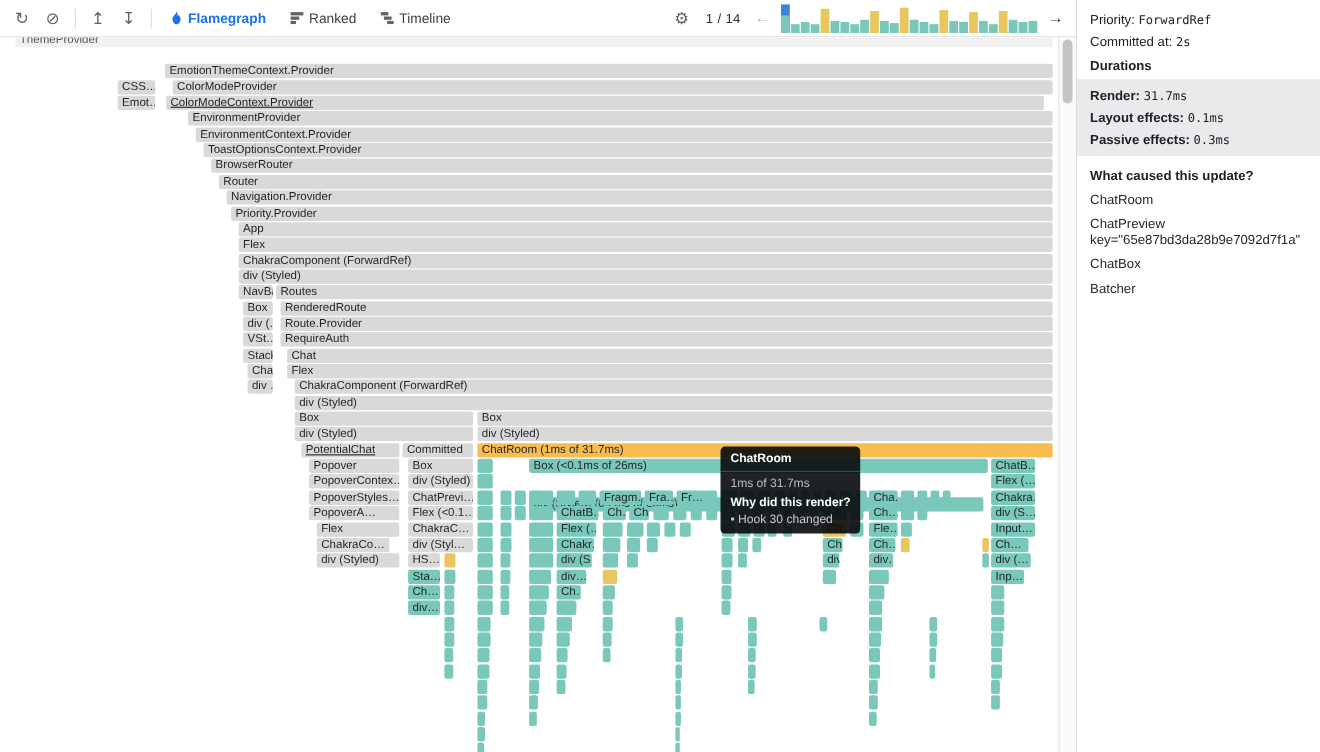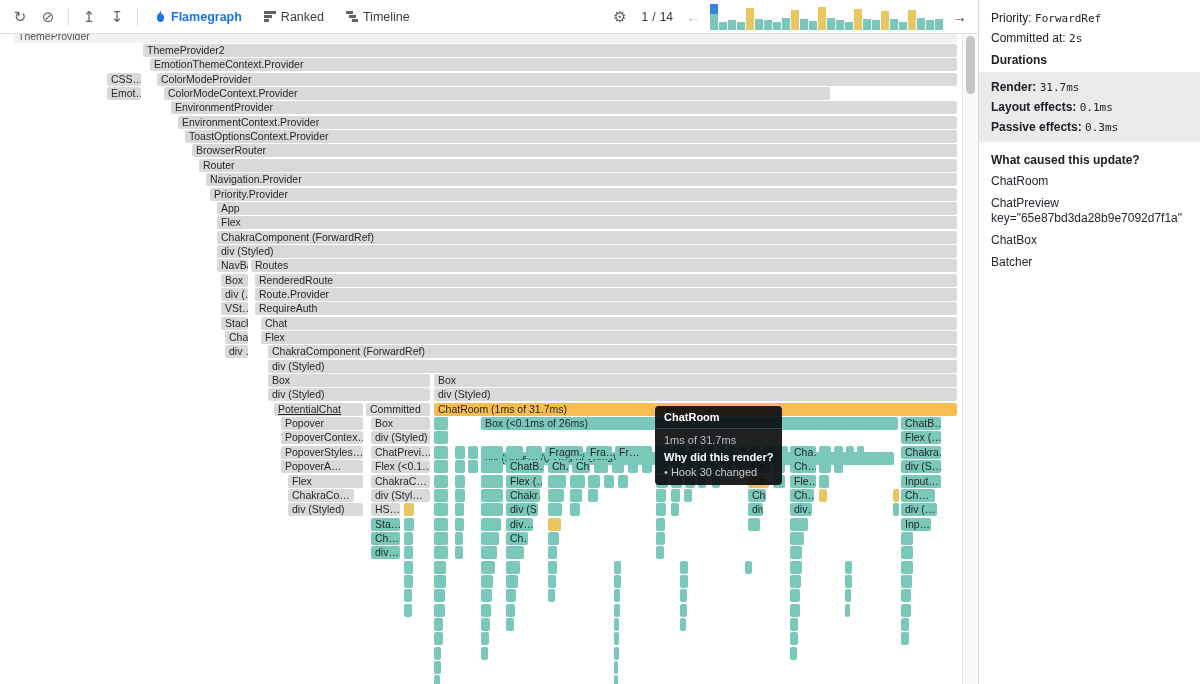--- a/index.html
+++ b/index.html
@@ -193,26 +193,25 @@
             <div class="cbar t" style="height: 40%;"></div>
           </div>
         </div>
       <div class="nav-arrow enabled">→</div>
     </div>
 
     <div class="flame-wrap">
       <div class="flame">
 
       <div class="fbar p" style="left: 14px; top: -4px; width: 943px;">ThemeProvider</div>
-          <div class="fbar g" style="left: 143px; top: 10px; width: 814px;">ThemeProvider2</div>
           <div class="fbar g" style="left: 150px; top: 24.35px; width: 807px;">EmotionThemeContext.Provider</div>
           <div class="fbar g" style="left: 107px; top: 38.7px; width: 34px;">CSS…</div>
           <div class="fbar g" style="left: 157px; top: 38.7px; width: 800px;">ColorModeProvider</div>
           <div class="fbar g" style="left: 107px; top: 53.05px; width: 34px;">Emot…</div>
-          <div class="fbar g" style="left: 164px; top: 53.05px; width: 666px;">ColorModeContext.Provider</div>
+          <div class="fbar g" style="left: 151px; top: 53.05px; width: 798px; text-decoration: underline;">ColorModeContext.Provider</div>
           <div class="fbar g" style="left: 171px; top: 67.4px; width: 786px;">EnvironmentProvider</div>
           <div class="fbar g" style="left: 178px; top: 81.75px; width: 779px;">EnvironmentContext.Provider</div>
           <div class="fbar g" style="left: 185px; top: 96.1px; width: 772px;">ToastOptionsContext.Provider</div>
           <div class="fbar g" style="left: 192px; top: 110.45px; width: 765px;">BrowserRouter</div>
           <div class="fbar g" style="left: 199px; top: 124.8px; width: 758px;">Router</div>
           <div class="fbar g" style="left: 206px; top: 139.15px; width: 751px;">Navigation.Provider</div>
           <div class="fbar g" style="left: 210px; top: 153.5px; width: 747px;">Priority.Provider</div>
           <div class="fbar g" style="left: 217px; top: 167.85px; width: 740px;">App</div>
           <div class="fbar g" style="left: 217px; top: 182.2px; width: 740px;">Flex</div>
           <div class="fbar g" style="left: 217px; top: 196.55px; width: 740px;">ChakraComponent (ForwardRef)</div>

